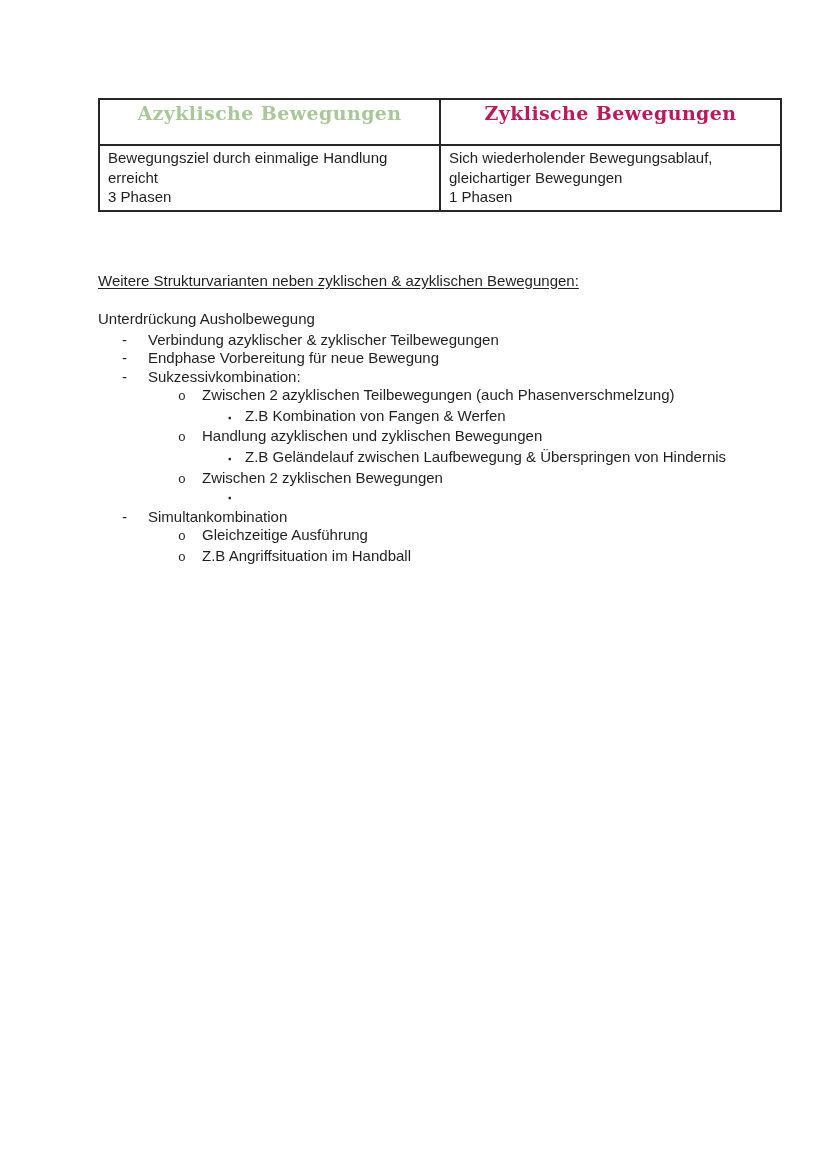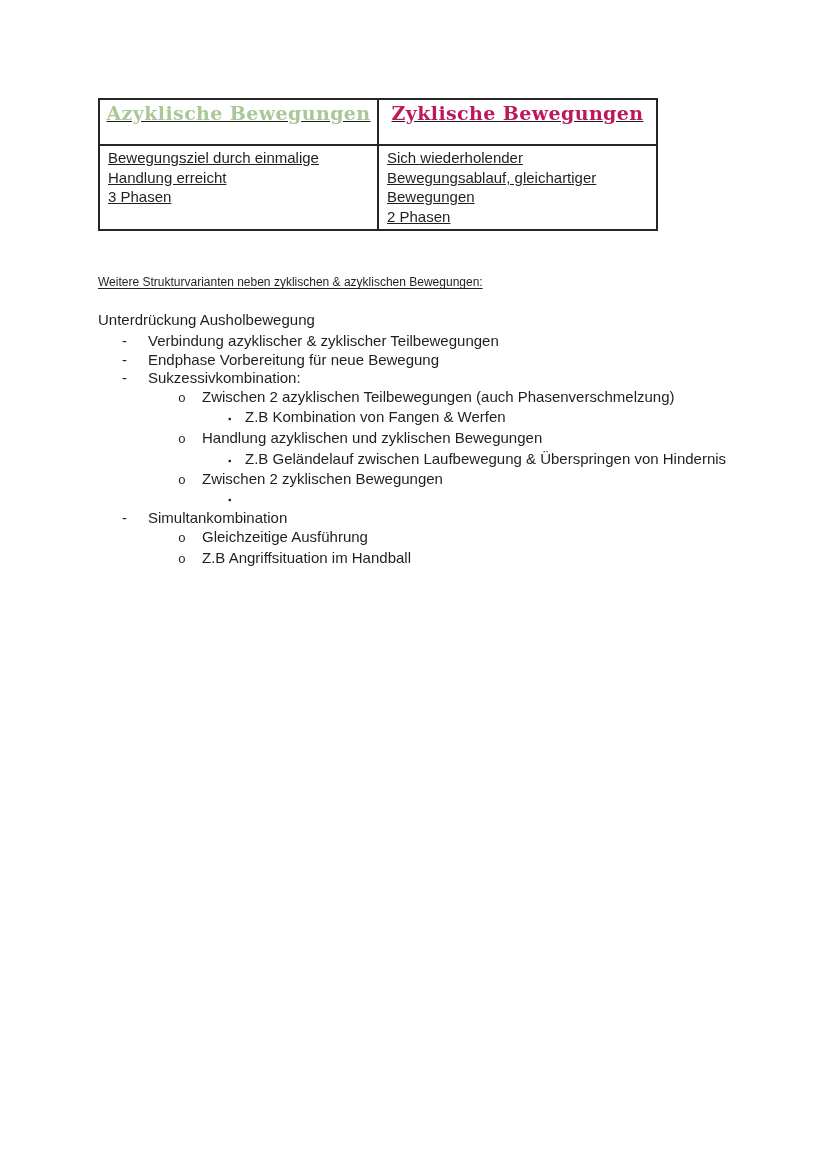--- a/index.html
+++ b/index.html
@@ -16,24 +16,23 @@
     overflow: hidden;
   }
   .doc {
     position: absolute;
     left: 98px;
     top: 98px;
     width: 684px;
   }
   
   table.cmp {
-    width: 560px;
+    width: 684px;
     border-collapse: collapse;
     table-layout: fixed;
-    text-decoration: underline;
   }
   table.cmp th, table.cmp td {
     border: 2px solid #262626;
   }
   table.cmp th {
     font-family: "DejaVu Serif", serif;
     font-weight: bold;
     font-size: 19px;
     letter-spacing: 0.4px;
     text-align: center;
@@ -42,22 +41,22 @@
   }
   table.cmp td {
     font-size: 15px;
     line-height: 19.5px;
     vertical-align: top;
     padding: 2px 8px 3px 8px;
     height: 57px;
   }
   
   .heading {
-    margin: 42px 0 0 0;
-    font-size: 12px;
+    margin: 60px 0 0 0;
+    font-size: 15px;
     line-height: 18px;
     text-decoration: underline;
     text-underline-offset: 2px;
   }
   .para {
     margin: 20px 0 0 0;
     font-size: 15px;
     line-height: 18px;
   }
   .para-tight {
@@ -102,21 +101,21 @@
       </tr>
     </thead>
     <tbody>
       <tr>
         <td>
           <div>Bewegungsziel durch einmalige Handlung erreicht</div>
           <div>3 Phasen</div>
         </td>
         <td>
           <div>Sich wiederholender Bewegungsablauf, gleichartiger Bewegungen</div>
-          <div>2 Phasen</div>
+          <div>1 Phasen</div>
         </td>
       </tr>
     </tbody>
   </table>
 
   <p class="heading">Weitere Strukturvarianten neben zyklischen &amp; azyklischen Bewegungen:</p>
 
   <p class="para">Unterdrückung Ausholbewegung</p>
 
 

